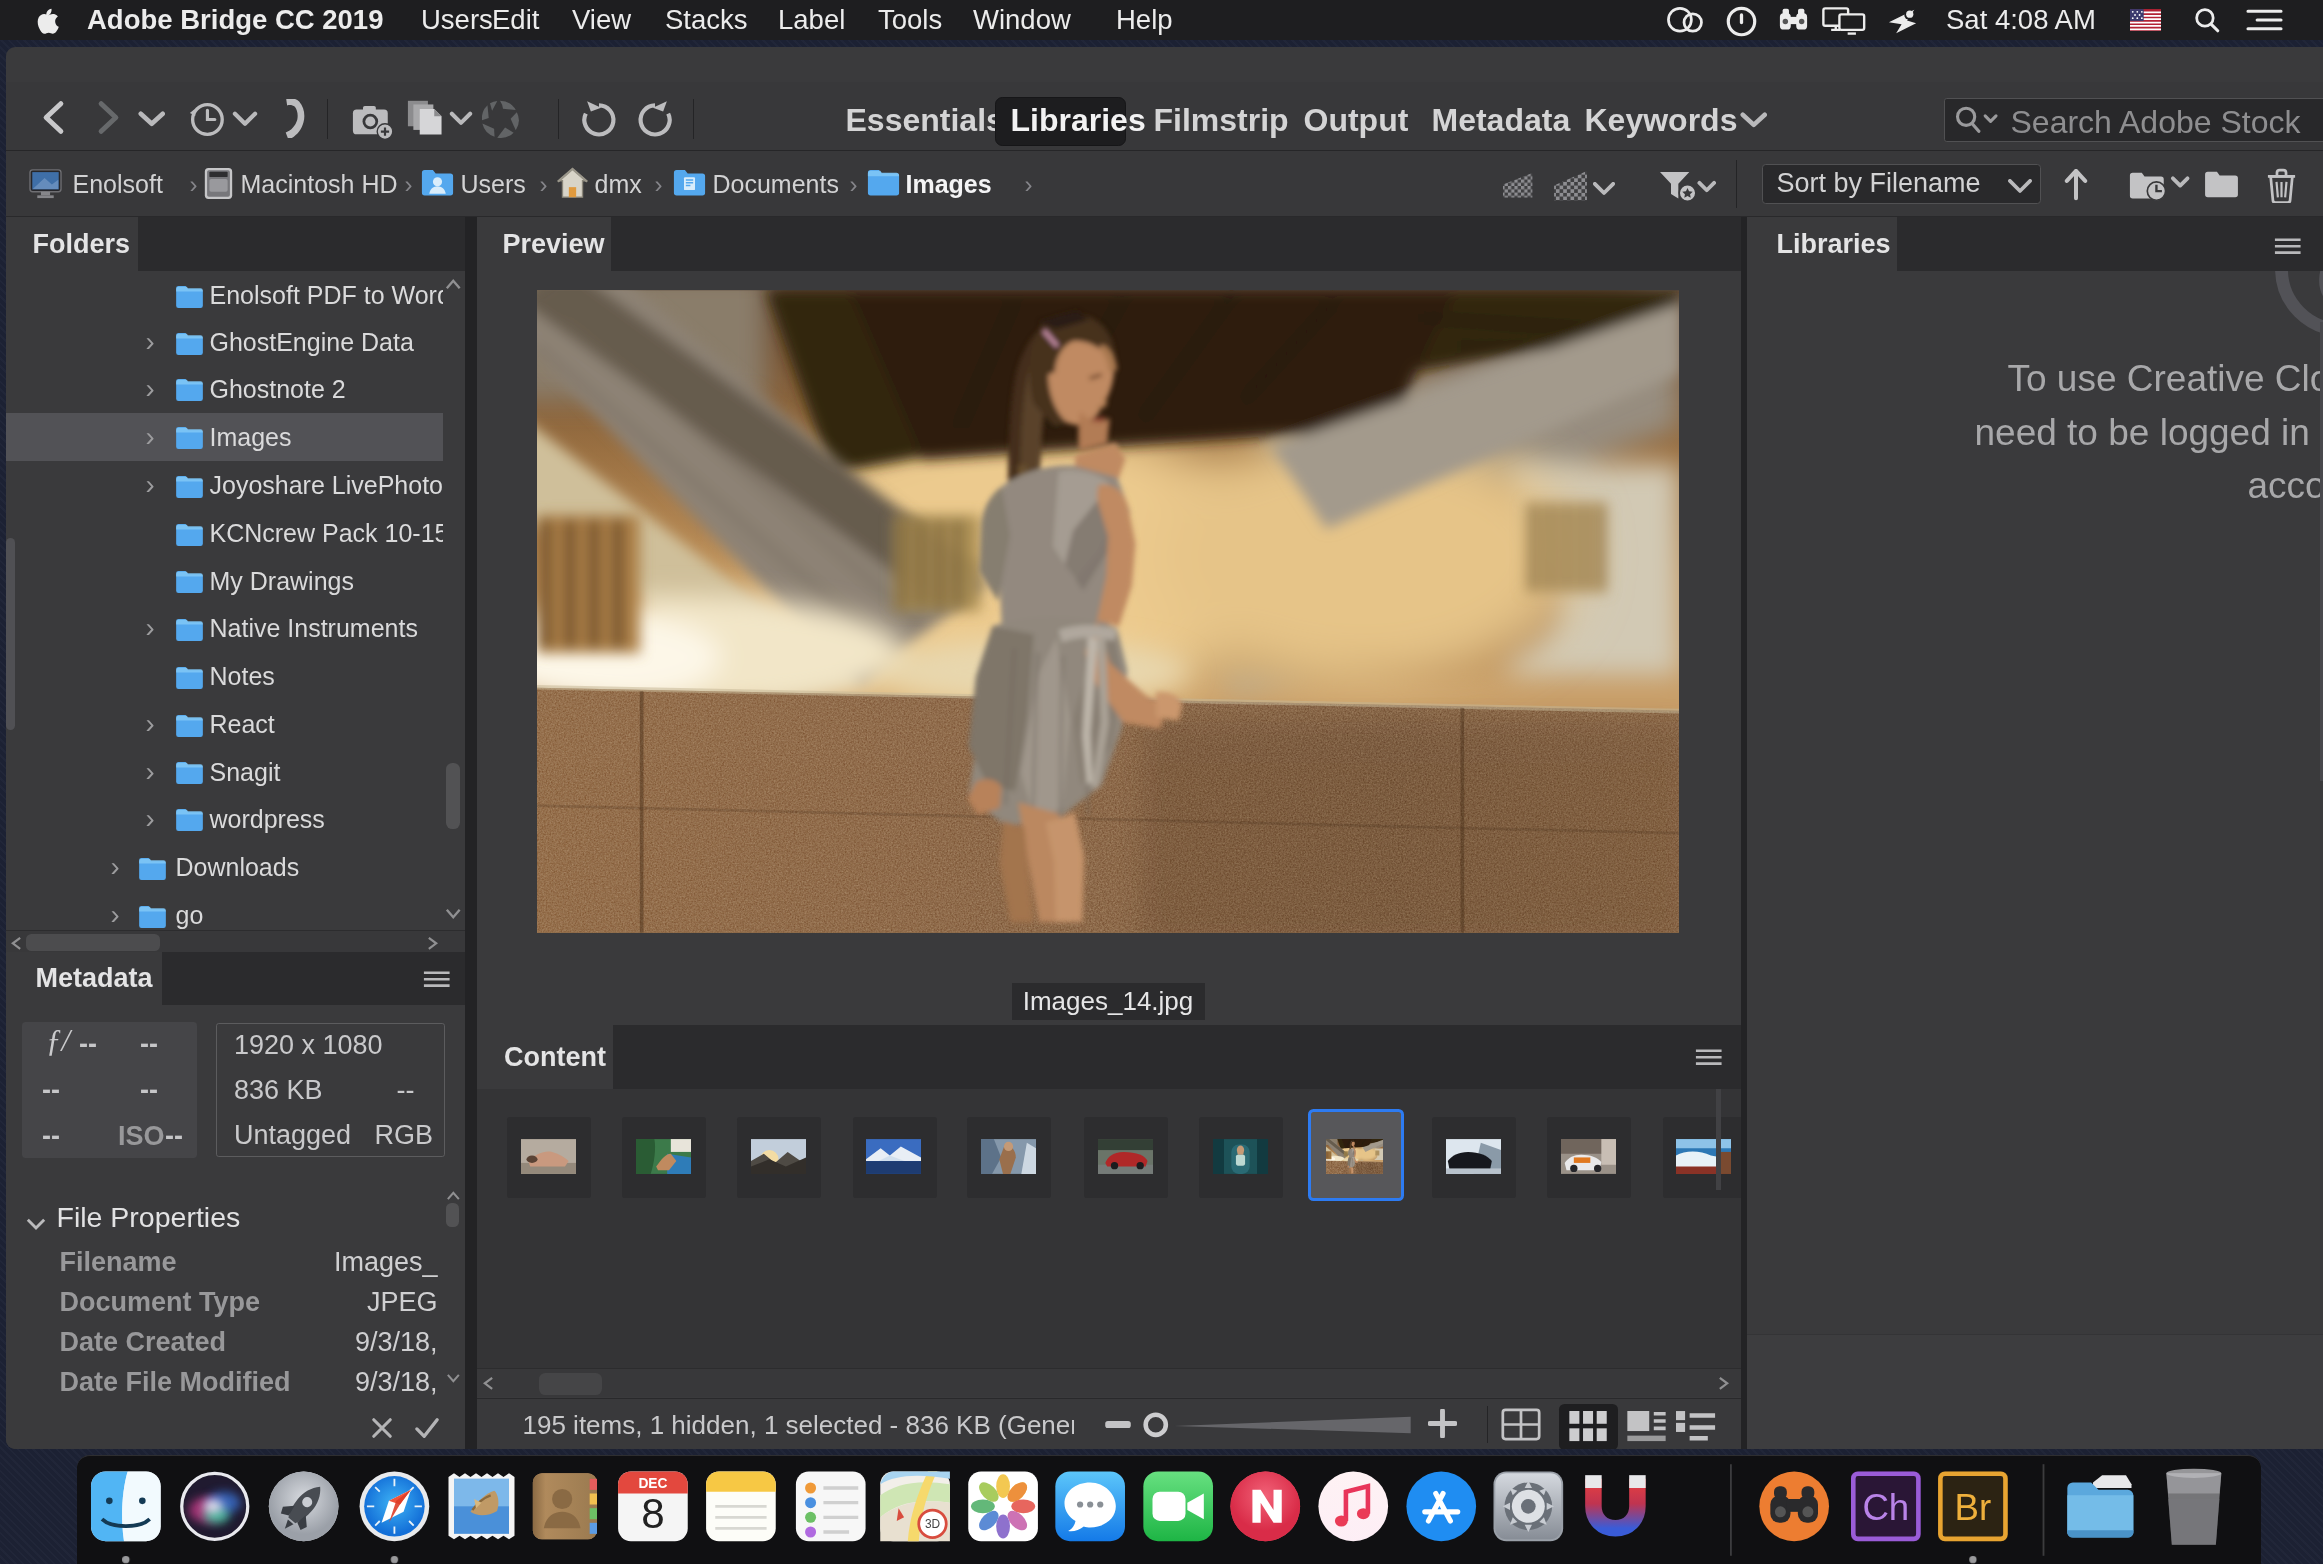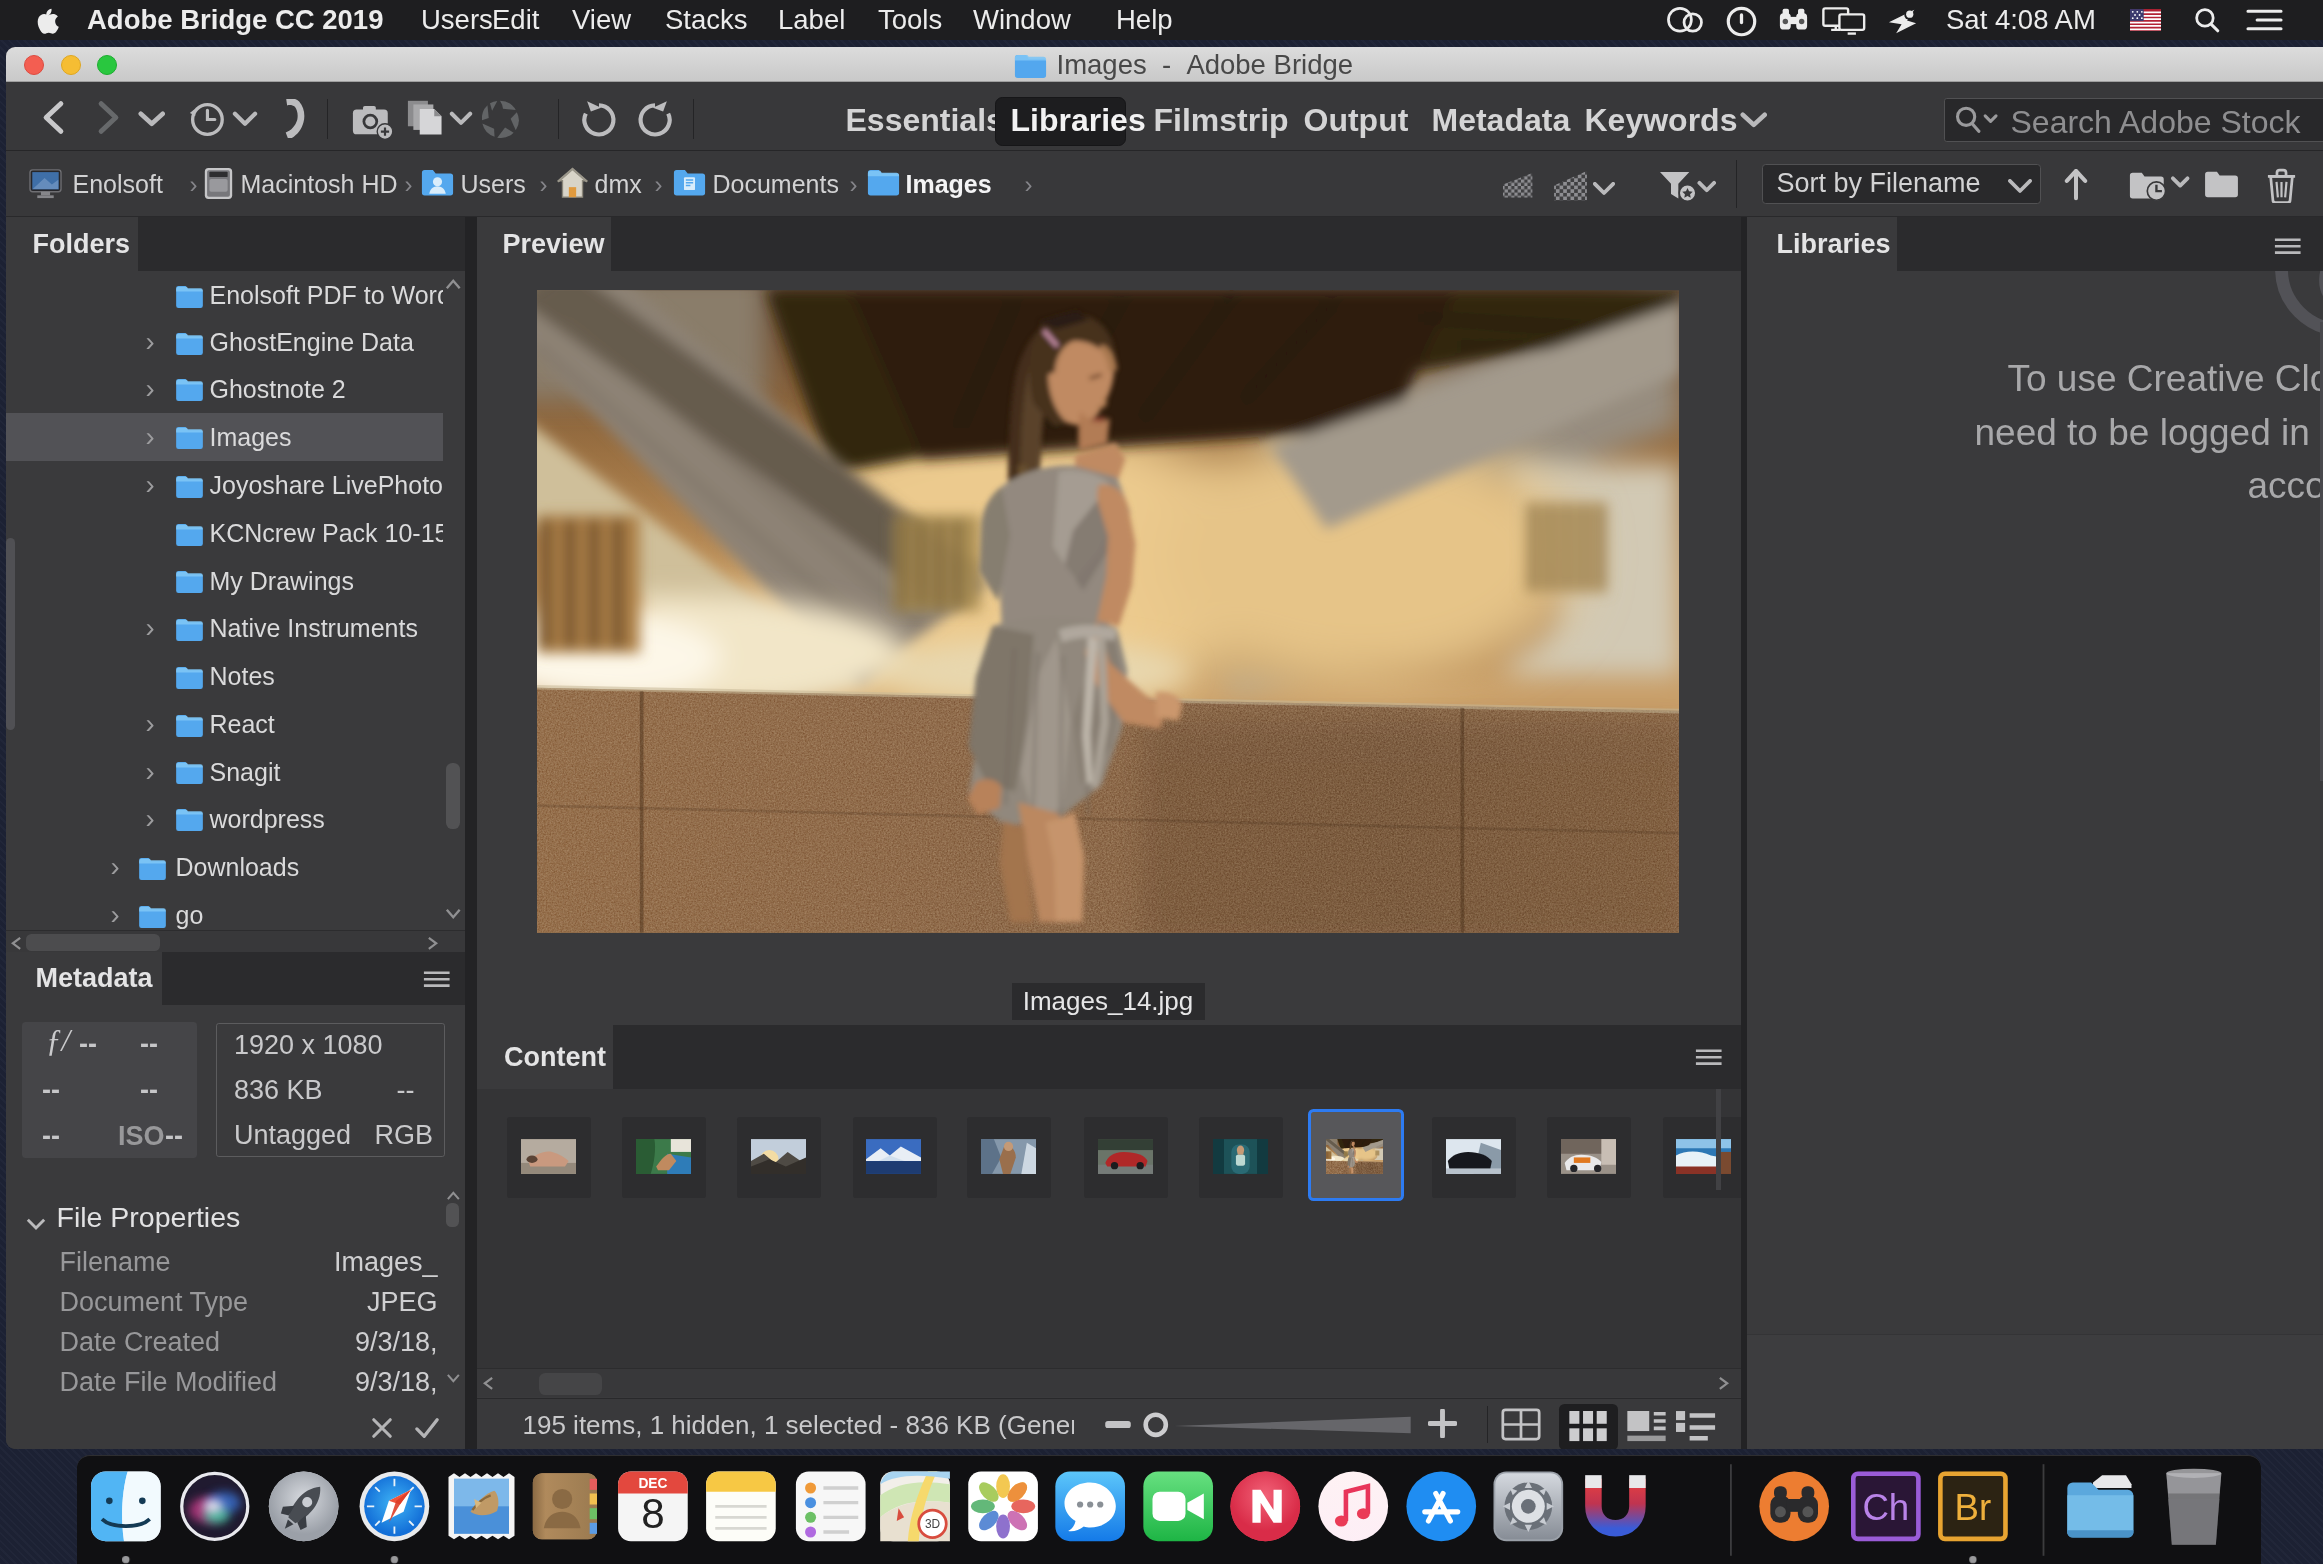--- a/index.html
+++ b/index.html
@@ -17,21 +17,21 @@
   .strip { position:absolute; background:#2b2b2d; }
   .tab { position:absolute; background:#3a3a3c; color:#e4e4e5; font-weight:bold; font-size:27px; }
   .divider-v { position:absolute; background:#242426; }
   .wstab { top:23px; font-size:32px; font-weight:bold; color:#d4d4d5; line-height:31px; }
   .pbt { position:absolute; top:14.7px; font-size:25px; color:#d2d2d3; line-height:37px; }
   .pbs { position:absolute; top:14.7px; font-size:24px; color:#85858a; line-height:37px; }
   .ftxt { position:absolute; font-size:25px; color:#dadadb; line-height:29px; white-space:nowrap; }
   .fch { position:absolute; font-size:27.5px; color:#9c9c9e; line-height:27.5px; }
   .mdd { position:absolute; font-size:27px; font-weight:bold; color:#c6c6c8; }
   .mdv { position:absolute; font-size:27px; color:#c9c9cb; }
-  .mdl { position:absolute; font-size:27px; color:#98989a; }
+  .mdl { position:absolute; font-size:27px; color:#98989a;font-weight:bold; }
   .mdr { position:absolute; left:0; font-size:27px; color:#cfcfd1; width:432px; text-align:right; }
   .libline { position:absolute; font-size:37px; color:#a8a8aa; white-space:nowrap; }
   .ficon { position:absolute; }
   .tile { position:absolute; top:27.5px; width:84px; height:81px; background:#2d2d2f; border-radius:2.8px; }
   .thumb { position:absolute; top:50px; }
 </style>
 </head>
 <body>
   <svg width="0" height="0" style="position:absolute">
     <defs>
@@ -276,30 +276,20 @@
       <circle cx="13" cy="13" r="9" fill="none" stroke="#ececec" stroke-width="3"></circle>
       <path d="M20 20l7 7" stroke="#ececec" stroke-width="3.4" stroke-linecap="round"></path>
     </svg>
     <svg class="abs" style="left:2246px;top:9.2px" width="37" height="22" viewBox="0 0 40 24">
       <g stroke="#ececec" stroke-width="3.4" stroke-linecap="round">
         <path d="M2 2.5h36M12 12h26M2 21.5h36"></path>
       </g>
     </svg>
   </div>
   <div id="window">
-    <div id="titlebar">
-      <div class="tl" style="left:18.4px;background:#f35e51;border:0.9px solid #dc4b40"></div>
-      <div class="tl" style="left:55px;background:#f5bd33;border:0.9px solid #deA621"></div>
-      <div class="tl" style="left:91px;background:#29c73f;border:0.9px solid #1dad30"></div>
-      <svg class="abs" style="left:1008px;top:6.4px" width="33" height="26" viewBox="0 0 36 28">
-        <path fill="#53a7ee" d="M1 5a3 3 0 0 1 3-3h9l3 4h16a3 3 0 0 1 3 3v15a3 3 0 0 1-3 3H4a3 3 0 0 1-3-3z"></path>
-        <path fill="#7ec5f5" d="M1 8h34v-1a3 3 0 0 0-3-3H16l-1.5-2H4a3 3 0 0 0-3 3z" opacity=".9"></path>
-      </svg>
-      <div class="abs" style="left:1051px;top:2.8px;font-size:27.5px;line-height:29px;color:#484848">Images&nbsp;&nbsp;-&nbsp;&nbsp;Adobe Bridge</div>
-    </div>
     <div id="toolbar">
       <svg class="abs" style="left:31px;top:18.4px" width="33" height="35" viewBox="0 0 36 38">
         <path d="M26 4 10 19l16 15" fill="none" stroke="#c8c8ca" stroke-width="5.5" stroke-linecap="round" stroke-linejoin="round"></path>
       </svg>
       <svg class="abs" style="left:86px;top:18.4px" width="33" height="35" viewBox="0 0 36 38">
         <path d="M10 4l16 15-16 15" fill="none" stroke="#67696b" stroke-width="5.5" stroke-linecap="round" stroke-linejoin="round"></path>
       </svg>
       <svg class="abs" style="left:132px;top:27.5px" width="27.5" height="18.4" viewBox="0 0 30 20">
         <path d="M3 4l12 11L27 4" fill="none" stroke="#b9b9bb" stroke-width="5" stroke-linecap="round" stroke-linejoin="round"></path>
       </svg>

